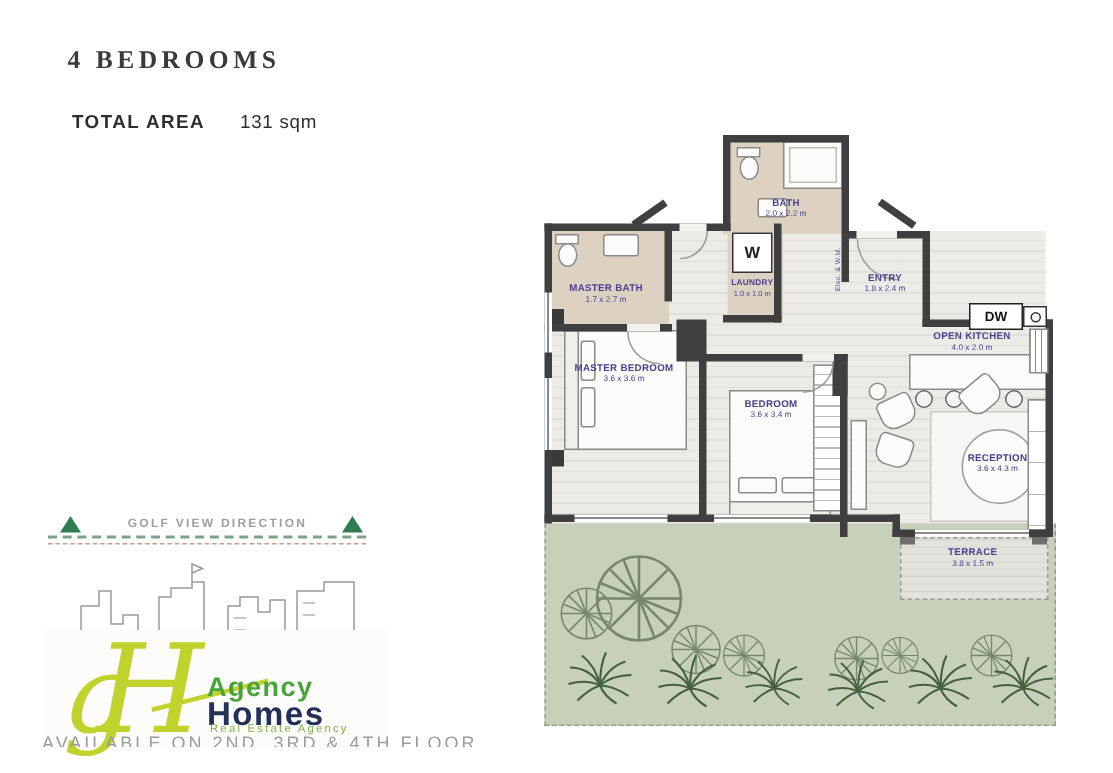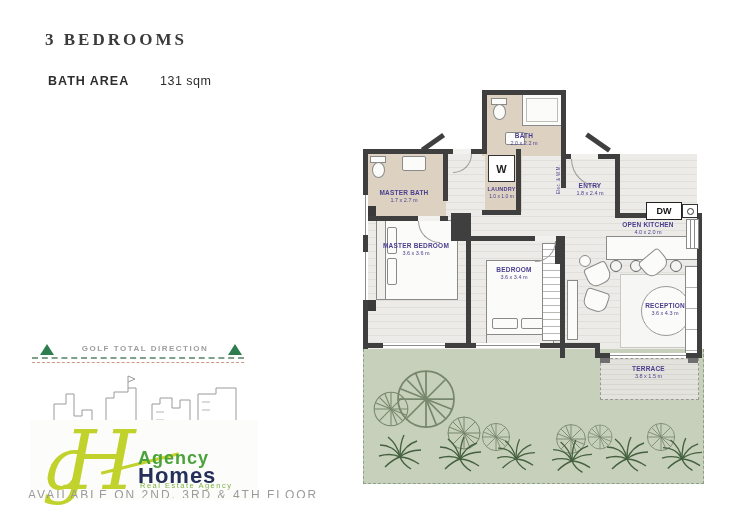--- a/index.html
+++ b/index.html
@@ -65,22 +65,22 @@
   .logo-homes{position:absolute;left:138px;top:463px;font-size:22px;font-weight:bold;color:#25305a;
               letter-spacing:1px;z-index:5;}
   .logo-tag{position:absolute;left:140px;top:481px;font-size:7.5px;color:#7cb344;letter-spacing:1.5px;z-index:5;}
   .caption-wrap{position:absolute;left:28px;top:488px;width:310px;height:10px;overflow:hidden;z-index:6;}
   .caption{font-size:12px;color:#9b9b9b;letter-spacing:2px;white-space:nowrap;}
   .skyline{position:absolute;left:38px;top:364px;z-index:2;}
 </style>
 </head>
 <body>
 
-<div class="title">3 BEDROOMS</div>
-<div class="area-label">BATH AREA</div>
+<div class="title">4 BEDROOMS</div>
+<div class="area-label">TOTAL AREA</div>
 <div class="area-value">131 sqm</div>
 
 <div id="plan">
 
   <div class="floor plank" style="left:8px;top:64px;width:331px;height:200px;"></div>
   <div class="floor plank" style="left:237px;top:253px;width:102px;height:15px;"></div>
   <div class="floor tile" style="left:124px;top:0;width:84px;height:66px;"></div>
   <div class="floor tile" style="left:8px;top:64px;width:80px;height:62px;"></div>
   <div class="floor tile" style="left:127px;top:64px;width:37px;height:58px;"></div>
 
@@ -243,21 +243,21 @@
   </div>
   <div class="rlabel" style="left:242px;top:275px;width:97px;">
     <span class="nm">TERRACE</span>
     <span class="dm">3.8 x 1.5 m</span>
   </div>
   <div class="meters">Elec. &amp; W.M.</div>
 </div>
 
 <div class="tri" style="left:40px;top:344px;"></div>
 <div class="tri" style="left:228px;top:344px;"></div>
-<div class="golf-label">GOLF TOTAL DIRECTION</div>
+<div class="golf-label">GOLF VIEW DIRECTION</div>
 <div class="dash1"></div>
 <div class="dash2"></div>
 
 <svg class="skyline" width="208" height="96" viewBox="0 0 208 96">
   <path d="M6,94 L6,62 L16,62 L16,40 L28,40 L28,30 L36,30 L36,52 L44,52 L44,46 L54,46 L54,72 L60,72 L60,62 L68,62 L68,34 L76,34 L76,28 L90,28 L90,24 L98,24 L98,60 L106,60 L106,80 L114,80 L114,40 L122,40 L122,34 L134,34 L134,44 L142,44 L142,36 L152,36 L152,60 L160,60 L160,30 L178,30 L178,24 L198,24 L198,94" fill="none" stroke="#9a9a9a" stroke-width="1"></path>
   <path d="M90,24 L90,12 L97,15 L90,18" fill="none" stroke="#9a9a9a" stroke-width="1"></path>
   <rect x="70,38" y="38" width="0" height="0" fill="none"></rect>
   <path d="M30,64 h8 M30,72 h8 M118,48 h8 M118,56 h8 M164,38 h8 M164,46 h8" stroke="#b5b5b5" stroke-width="1" fill="none"></path>
 </svg>
 

